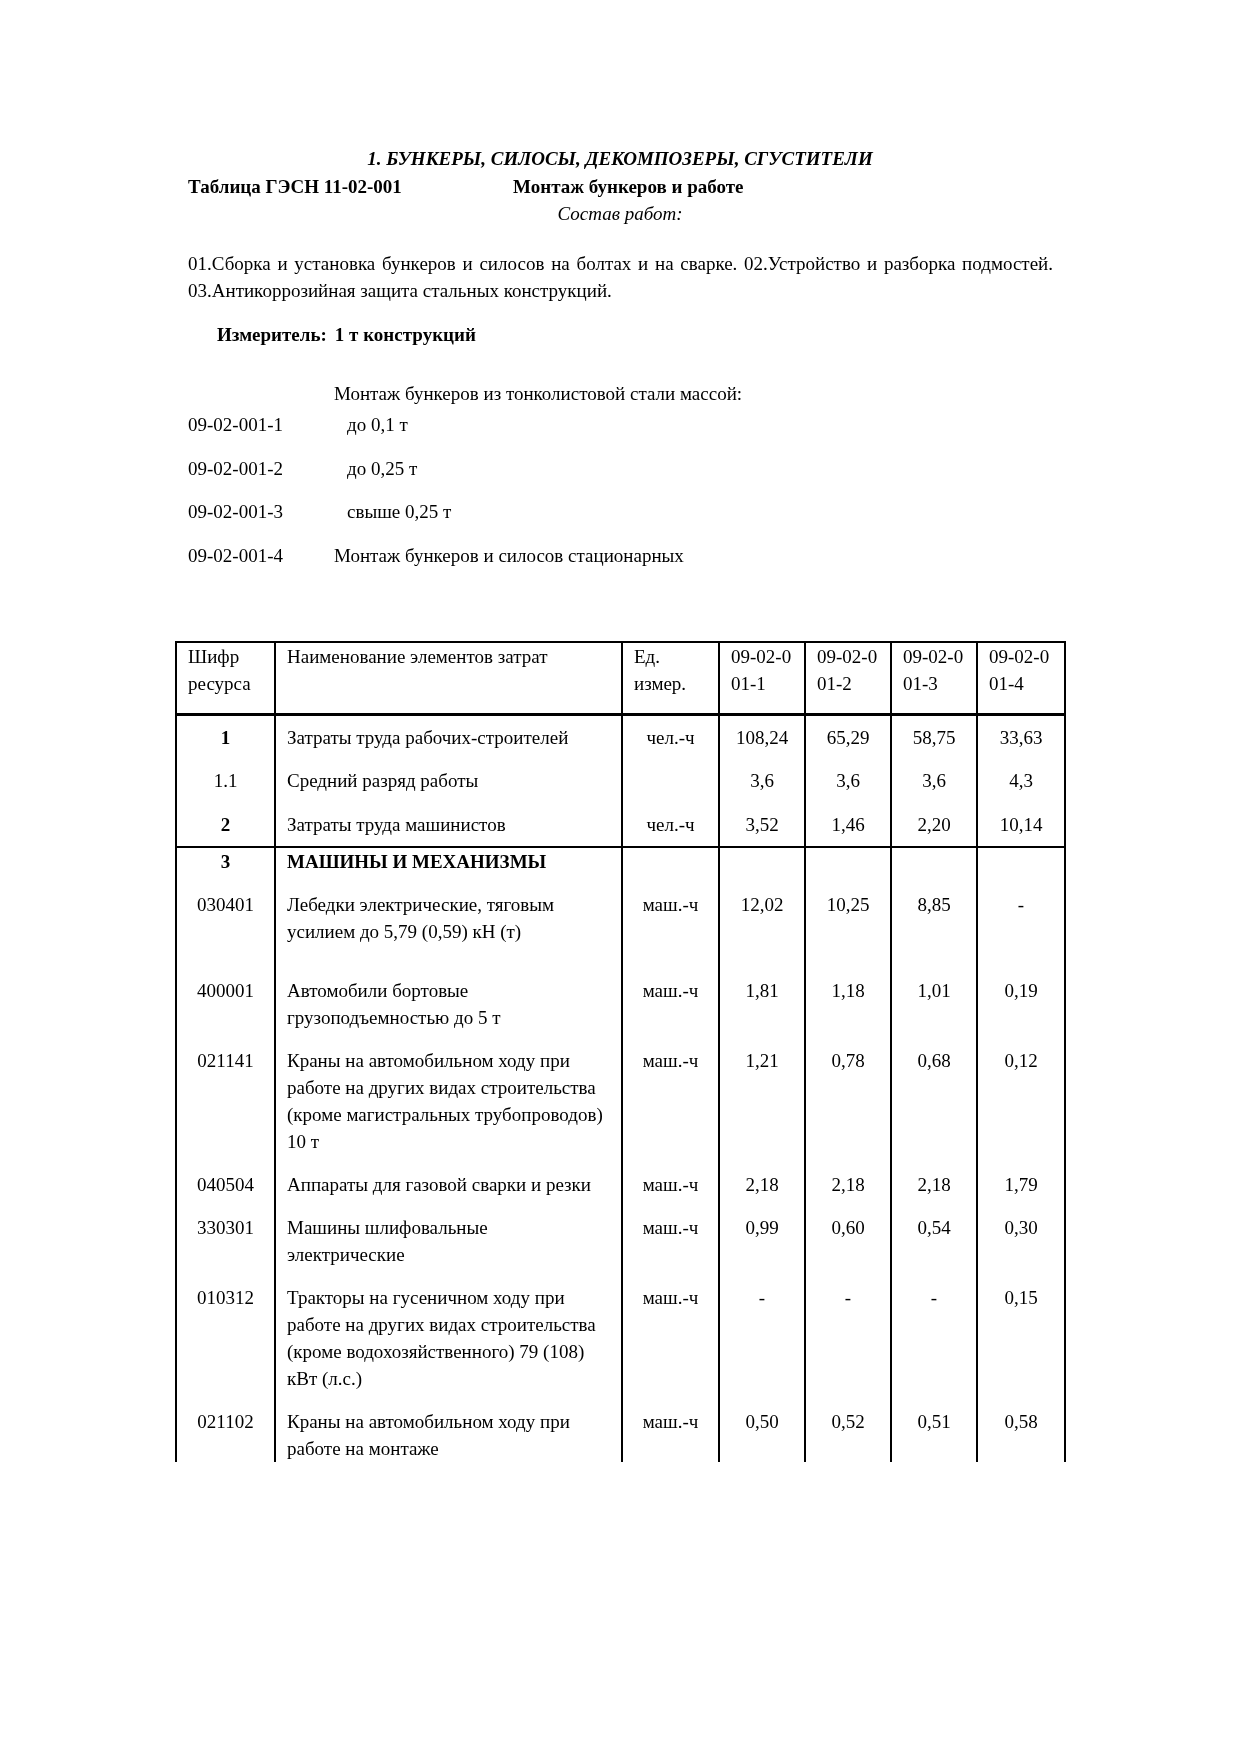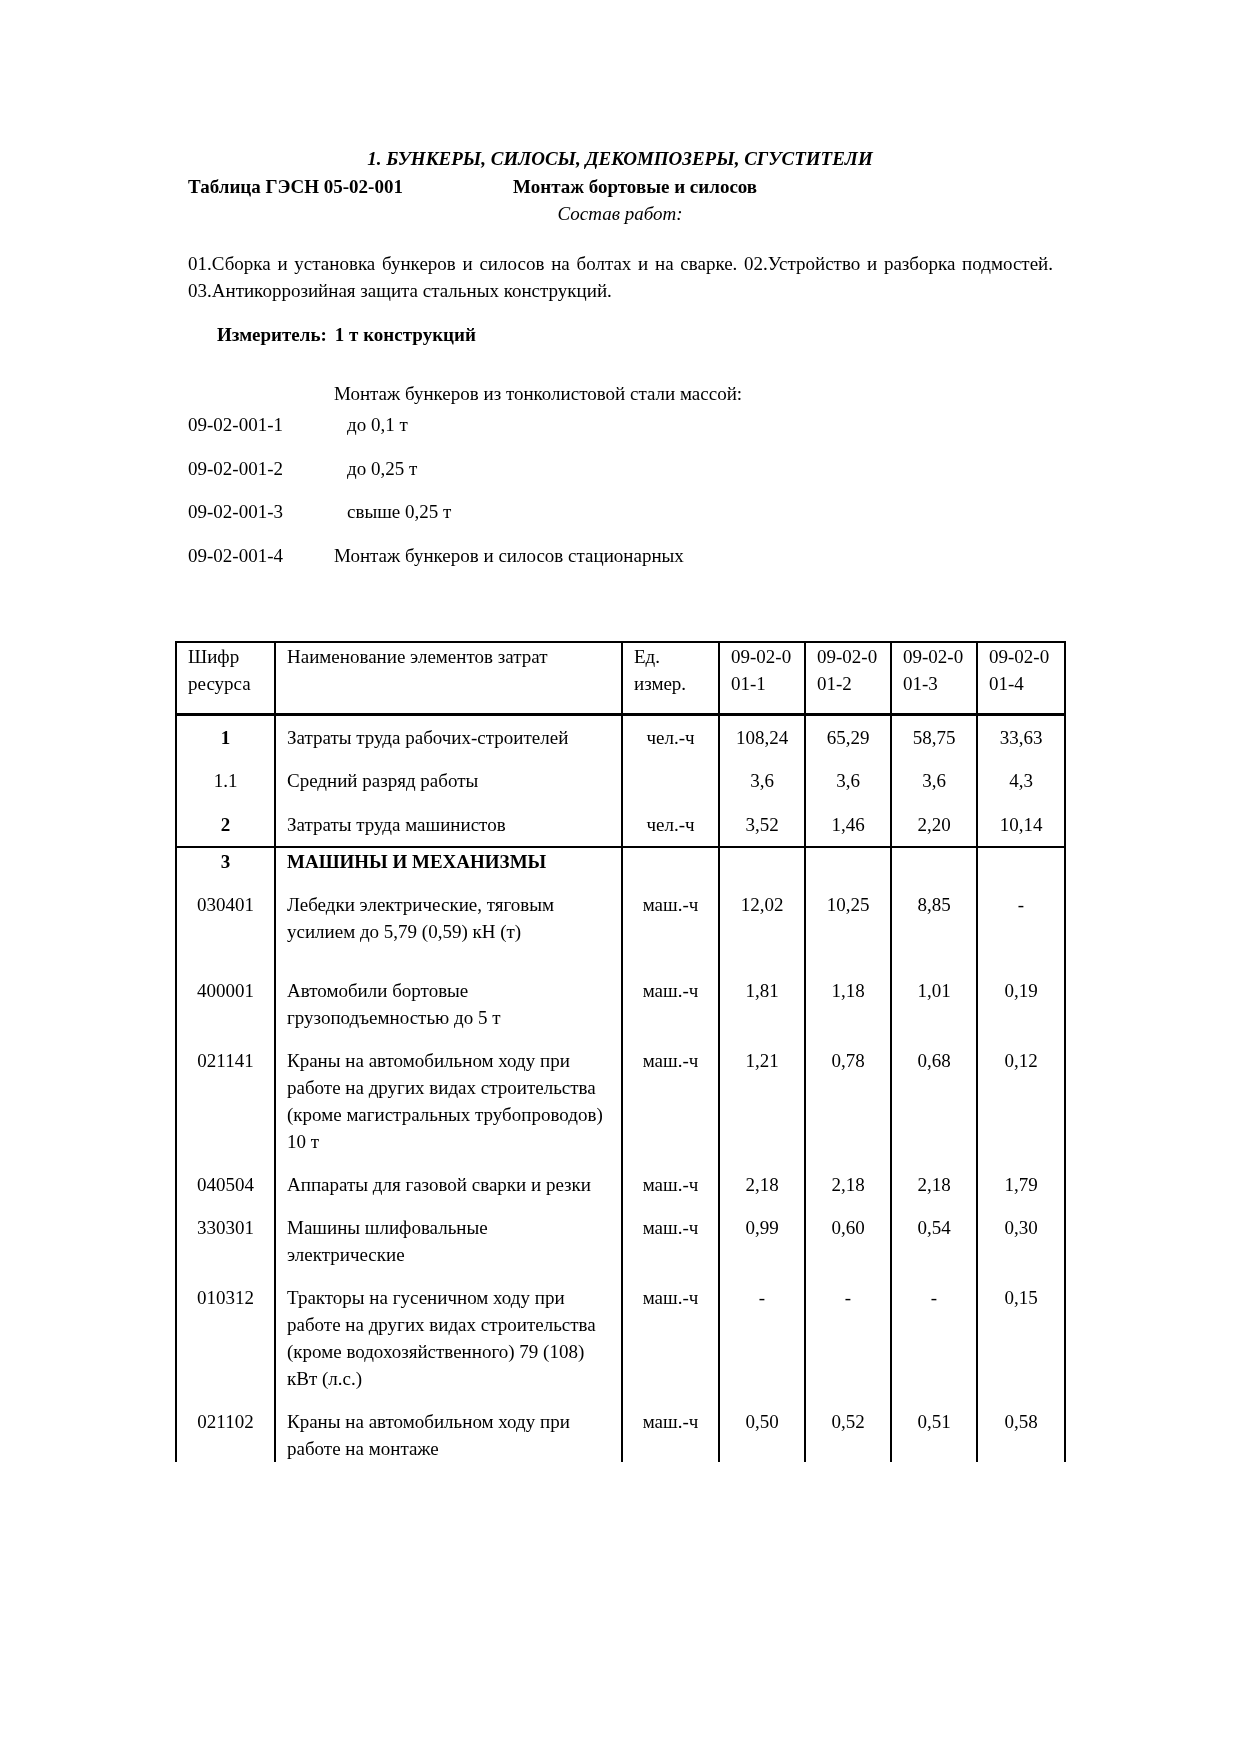--- a/index.html
+++ b/index.html
@@ -36,22 +36,22 @@
     table.res tr.labor.last td { border-bottom: 2px solid #000; }
     table.res tr.mach td { padding-top: 0; }
     .c { text-align: center; }
     .b { font-weight: bold; }
     .spacer { height: 16px; }
   </style>
 </head>
 <body>
 
 <div class="abs section-title">1. БУНКЕРЫ, СИЛОСЫ, ДЕКОМПОЗЕРЫ, СГУСТИТЕЛИ</div>
-<div class="abs table-code">Таблица ГЭСН 05-02-001</div>
-<div class="abs table-name">Монтаж бортовые и силосов</div>
+<div class="abs table-code">Таблица ГЭСН 11-02-001</div>
+<div class="abs table-name">Монтаж бункеров и работе</div>
 <div class="abs composition-title">Состав работ:</div>
 <div class="abs works">01.Сборка и установка бункеров и силосов на болтах и на сварке. 02.Устройство и разборка подмостей. 03.Антикоррозийная защита стальных конструкций.</div>
 <div class="abs meter">
   <span>Измеритель:</span><span class="val">1 т конструкций</span>
 </div>
 <div class="abs subtitle">Монтаж бункеров из тонколистовой стали массой:</div>
 
 <div class="abs norm-code" style="top:414px">09-02-001-1</div>
 <div class="abs norm-desc" style="left:347px;top:414px">до 0,1 т</div>
 <div class="abs norm-code" style="top:458px">09-02-001-2</div>

